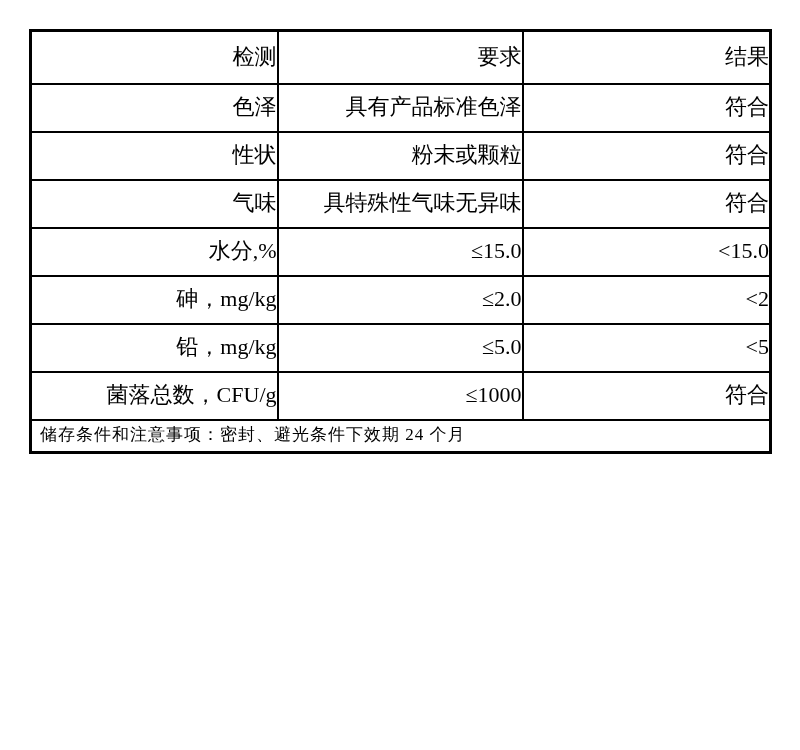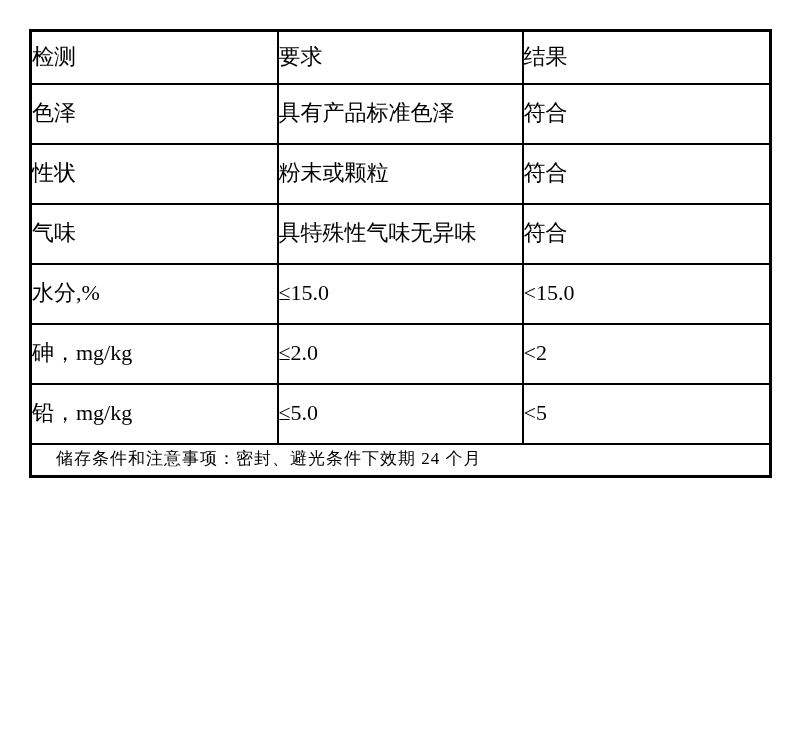--- a/index.html
+++ b/index.html
@@ -25,36 +25,36 @@
     table-layout: fixed;
     width: 740px;
     border: 3px solid #000000;
   }
   .spec-table col.c1 { width: 247px; }
   .spec-table col.c2 { width: 245px; }
   .spec-table col.c3 { width: 248px; }
   .spec-table th,
   .spec-table td {
     border: 2px solid #000000;
-    text-align: left;
+    text-align: right;
     vertical-align: middle;
     font-weight: normal;
     font-size: 22px;
     line-height: 1.1;
     padding: 0;
     overflow: hidden;
     white-space: nowrap;
   }
   .spec-table tr.header-row  { height: 53px; }
-  .spec-table tr.data-row    { height: 60px; }
+  .spec-table tr.data-row    { height: 48px; }
   .spec-table tr.footer-row  { height: 33px; }
   .spec-table td.footer-cell {
     text-align: left;
     font-size: 17px;
-    padding-left: 24px;
+    padding-left: 8px;
     letter-spacing: 1px;
     margin-left: 24px;
   }
 </style>
 </head>
 <body>
 
 <div class="sheet">
   <table class="spec-table">
     <colgroup>
@@ -93,18 +93,23 @@
       <tr class="data-row">
         <td>砷，mg/kg</td>
         <td>≤2.0</td>
         <td>&lt;2</td>
       </tr>
       <tr class="data-row">
         <td>铅，mg/kg</td>
         <td>≤5.0</td>
         <td>&lt;5</td>
       </tr>
+      <tr class="data-row">
+        <td>菌落总数，CFU/g</td>
+        <td>≤1000</td>
+        <td>符合</td>
+      </tr>
       <tr class="footer-row">
         <td class="footer-cell" colspan="3">储存条件和注意事项：密封、避光条件下效期 24 个月</td>
       </tr>
     </tbody>
   </table>
 </div>
 
 </body></html>

